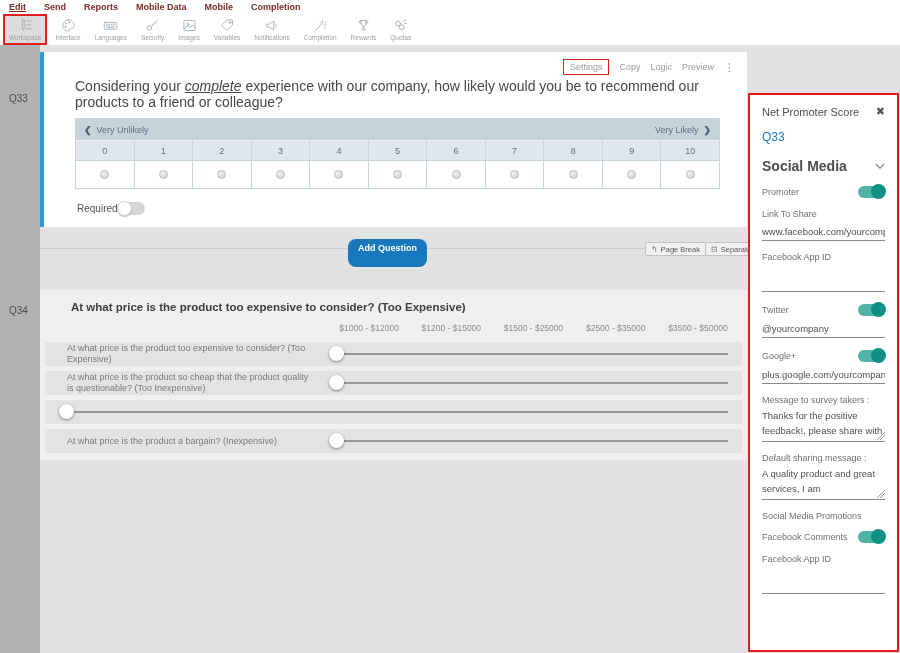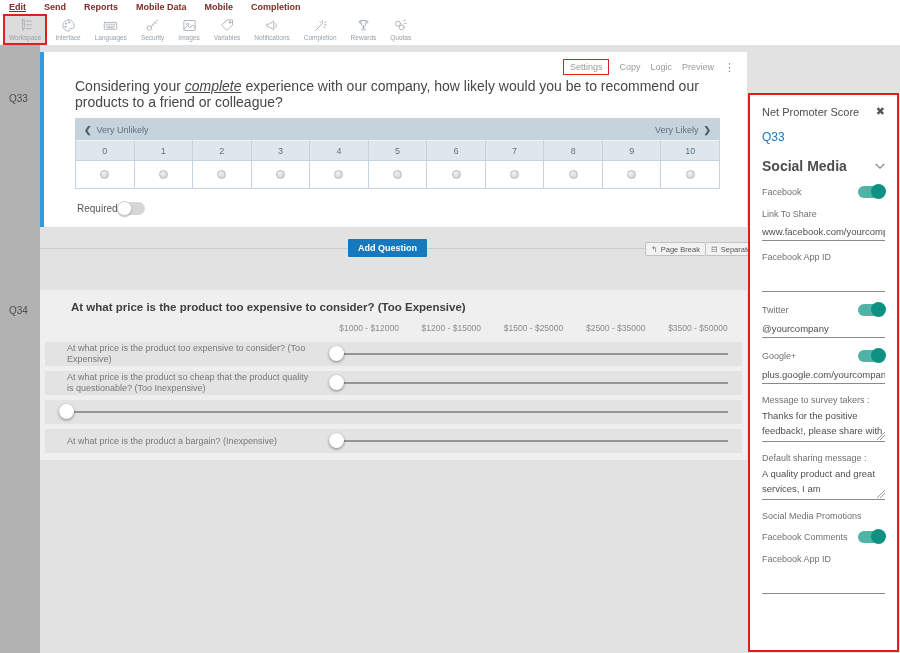--- a/index.html
+++ b/index.html
@@ -43,21 +43,21 @@
   .row-num .nps-cell { background:#dfe7ec; color:#5b7383; font-size:9px; height:20px; line-height:20px; border-top:1px solid #eef3f6; }
   .row-radio .nps-cell { background:#fff; height:28px; border-top:1px solid #c6d4dd; display:flex; align-items:center; justify-content:center; }
   .radio { width:9px; height:9px; border-radius:50%; border:1px solid #bdbdbd; background:radial-gradient(circle at 35% 30%, #f3f3f3, #cccccc); cursor:pointer; }
 
   .required-row { position:absolute; left:33px; top:150px; display:flex; align-items:center; font-size:10px; color:#565656; }
   .toggle-off { width:27px; height:13px; border-radius:7px; background:#d6d6d6; position:relative; cursor:pointer; }
   .toggle-off .knob { position:absolute; left:-1px; top:-1px; width:15px; height:15px; border-radius:50%; background:#fff; border:1px solid #cfcfcf; box-shadow:0 1px 1px rgba(0,0,0,.25); }
 
   
   .addline { position:absolute; left:40px; width:707px; top:203px; height:1px; background:#cdcdcd; }
-  .add-btn { position:absolute; left:348px; top:194px; height:18px; line-height:19px; padding:0 10px; background:#1878be; color:#fff; font-size:9px; font-weight:bold; border-radius:1px; cursor:pointer; }
+  .add-btn { position:absolute; left:348px; top:194px; height:28px; line-height:19px; padding:0 10px; background:#1878be; color:#fff; font-size:9px; font-weight:bold; border-radius:8px; cursor:pointer; }
   .mini-btn { position:absolute; top:197px; height:14px; background:#f2f2f2; border:1px solid #c2c2c2; font-size:7.5px; color:#555; padding:0 5px; border-radius:2px; display:flex; align-items:center; gap:3px; cursor:pointer; }
   #pagebreak { left:645px; } #separator { left:705px; }
   .mini-ic { font-size:8px; color:#777; }
 
   
   .q34 { position:absolute; left:40px; top:245px; width:707px; height:170px; background:#efefef; }
   .q34-title { position:absolute; left:31px; top:11px; font-size:11.5px; font-weight:bold; color:#3e3e3e; }
   .q34-cols { position:absolute; left:288px; right:8px; top:33px; display:flex; }
   .q34-col { flex:1; text-align:center; font-size:8.5px; color:#8c8c8c; }
   .q34-rows { position:absolute; left:5px; right:5px; top:52px; }
@@ -321,21 +321,21 @@
       <div class="p-section">
         <span class="p-section-label">Social Media</span>
         <span class="p-chevron">
           <svg width="10" height="7" viewBox="0 0 12 8">
               <path d="M1 1l5 5 5-5" stroke="#888" fill="none" stroke-width="1.4"></path>
             </svg>
         </span>
       </div>
 
       <div class="p-trow">
-        <span class="p-label" style="margin-top:0">Facebook</span>
+        <span class="p-label" style="margin-top:0">Promoter</span>
         <span class="toggle-on">
             <span class="knob"></span>
           </span>
       </div>
 
       <label class="p-label">Link To Share</label>
       <input class="p-input" value="www.facebook.com/yourcompany" style="">
 
       <label class="p-label">Facebook App ID</label>
       <input class="p-input gap" style="">

